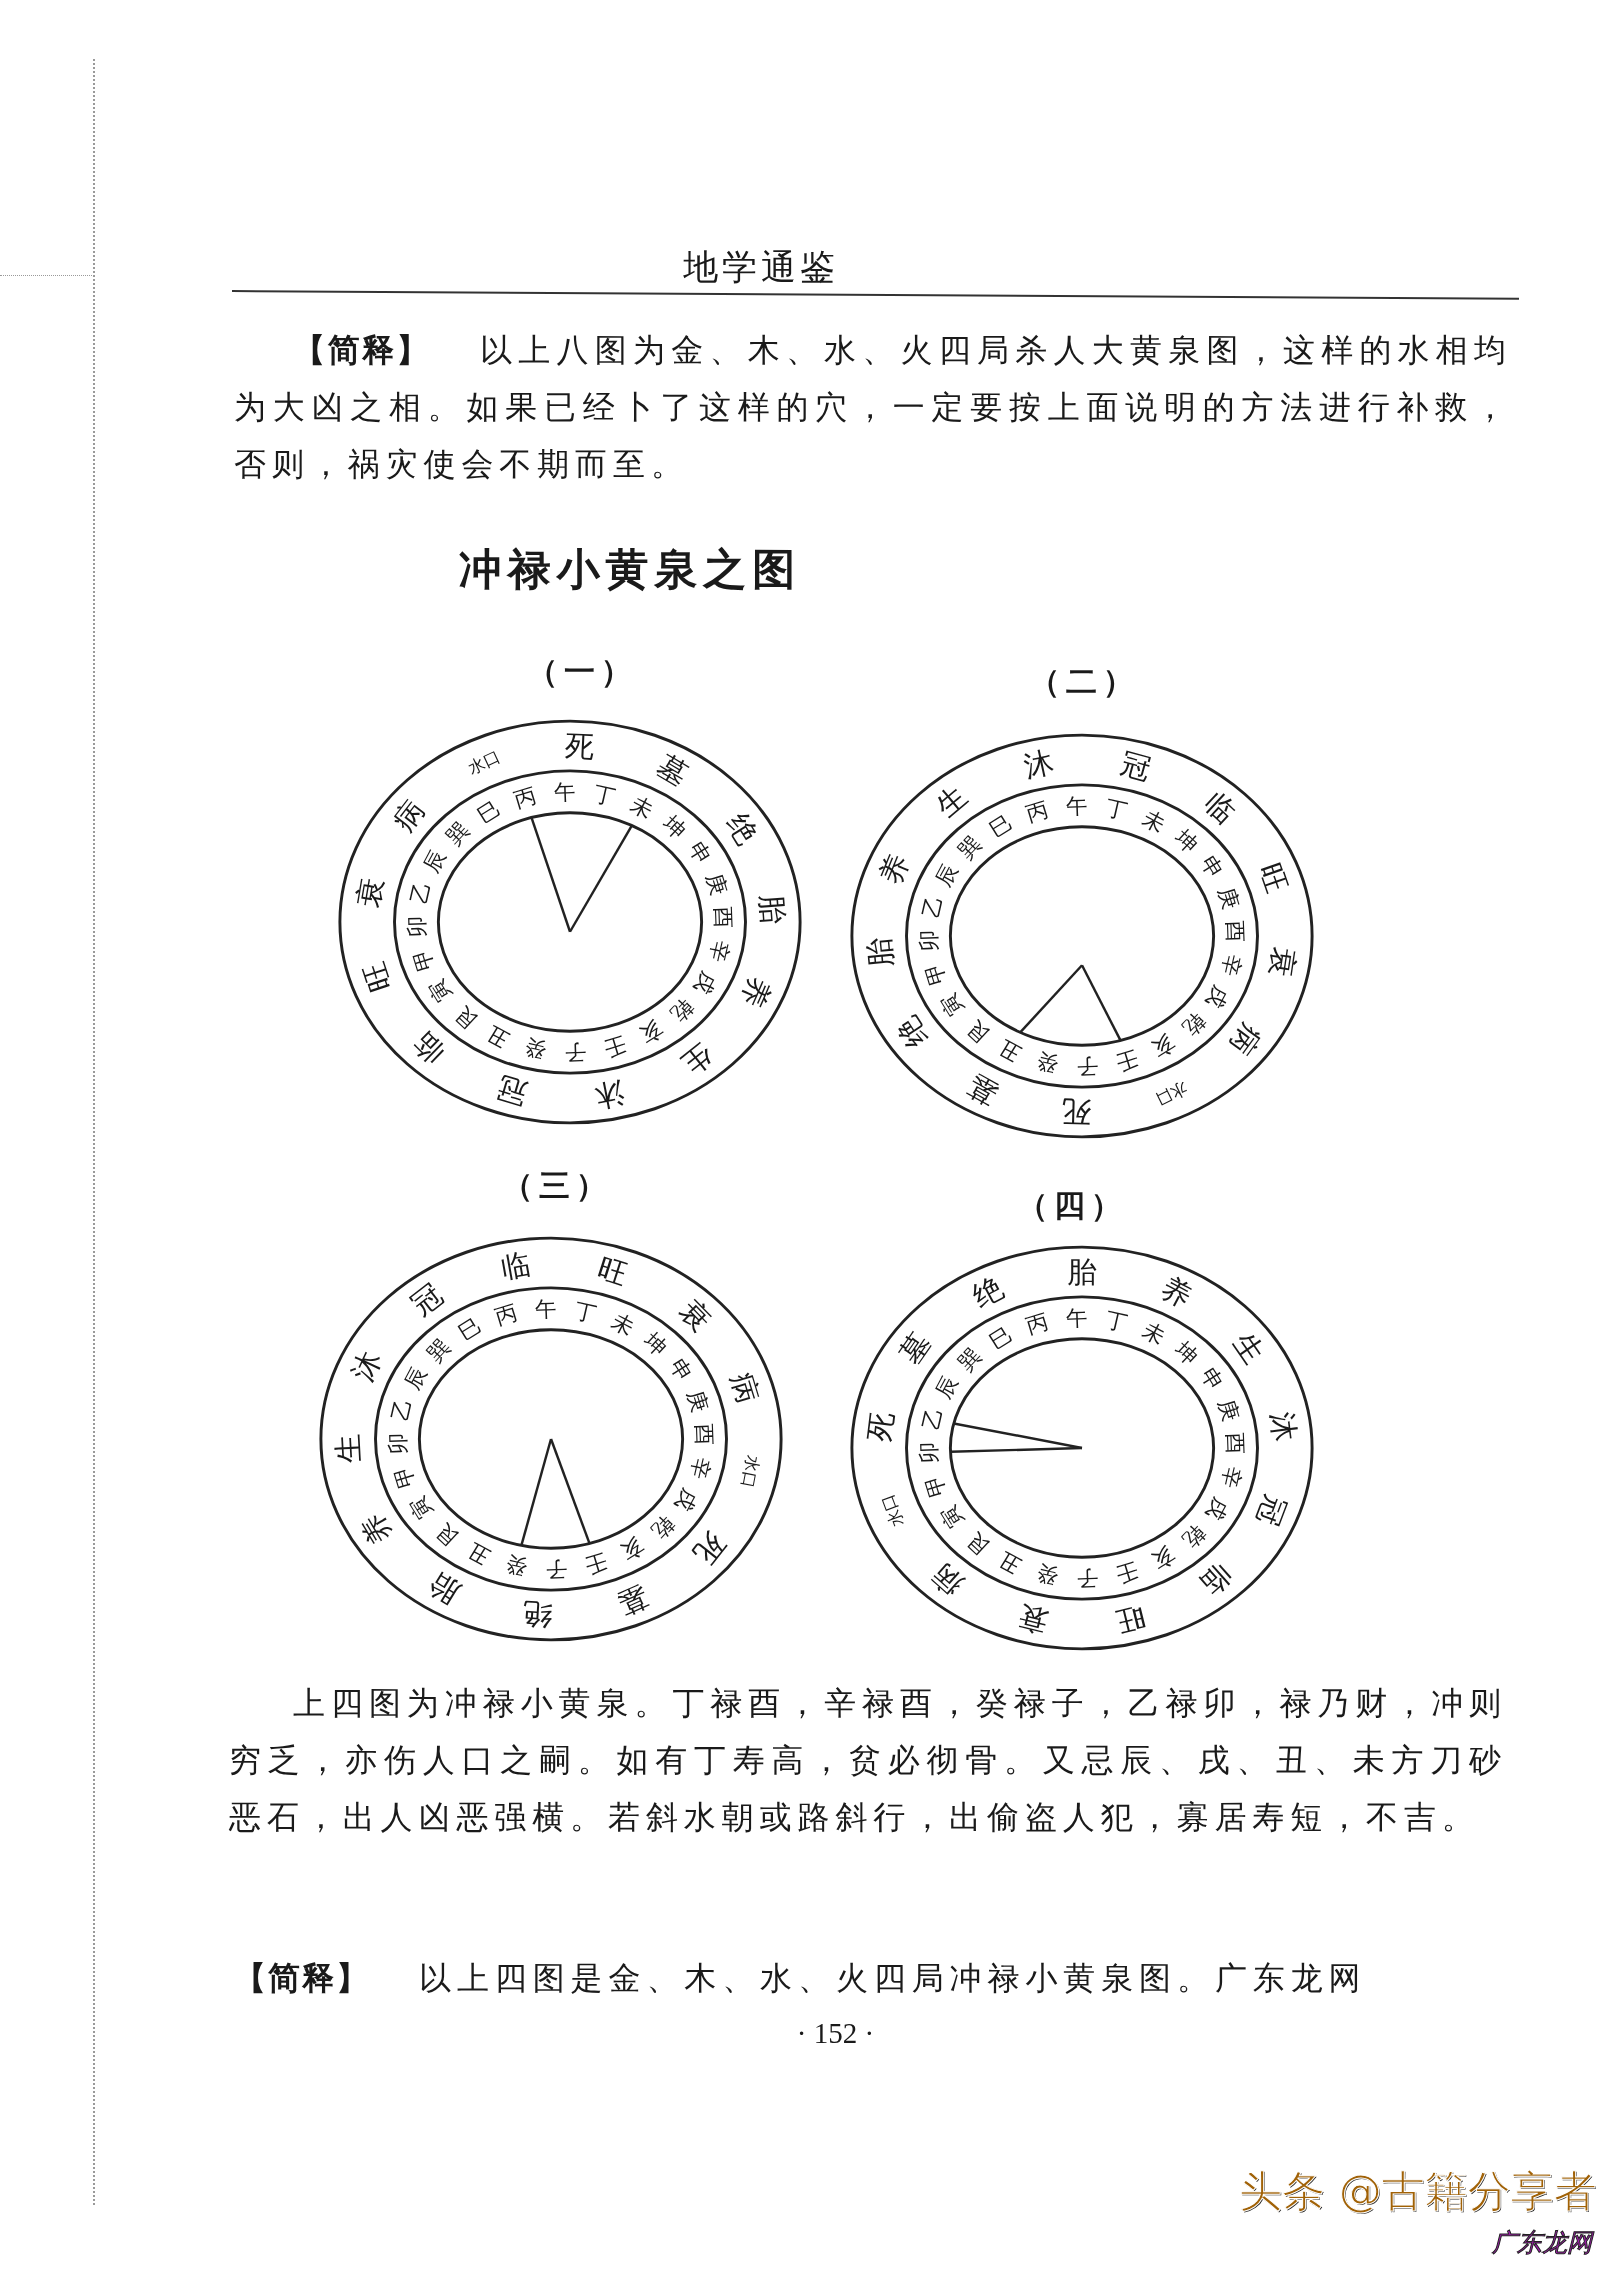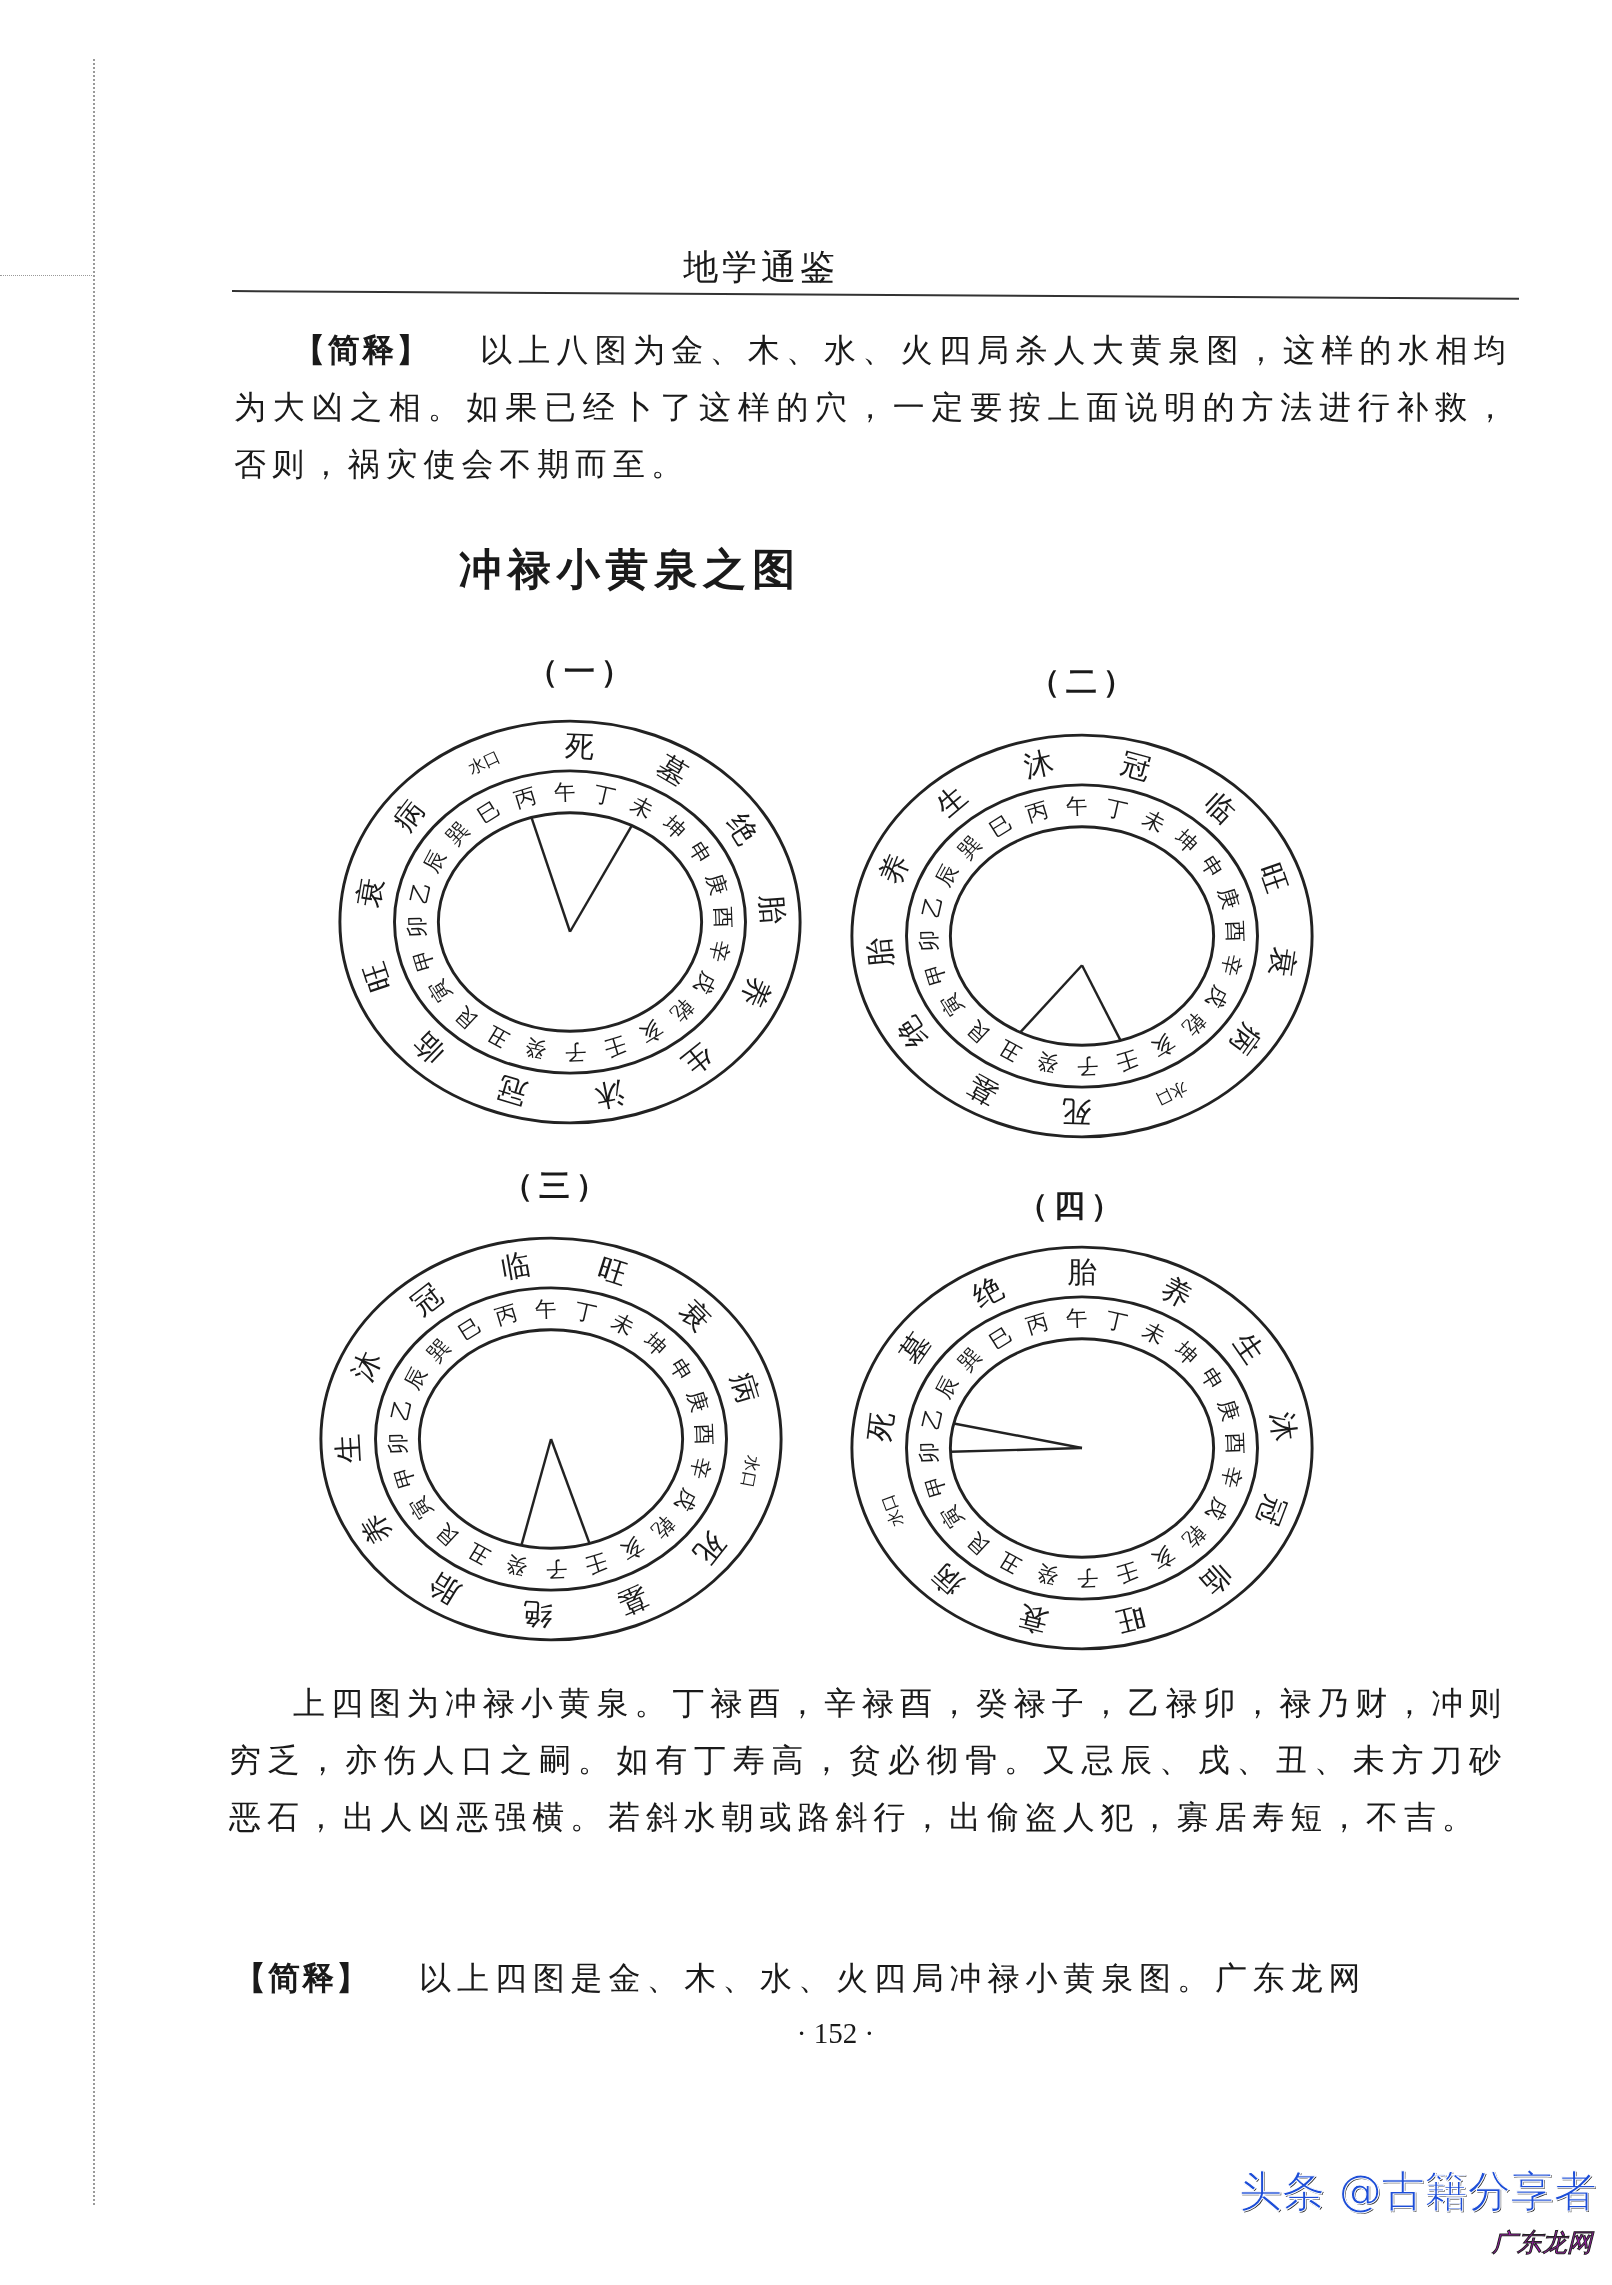--- a/index.html
+++ b/index.html
@@ -15,21 +15,21 @@
   .tag { font-family:Liberation Serif, serif; font-weight:bold; letter-spacing:2px; }
   .tag-gap { display:inline-block; width:49px; }
   .section-title { position:absolute; left:0; width:1299px; top:541px; text-align:center; font-size:43px; font-weight:bold; letter-spacing:5.9px; font-family:"DejaVu Sans", sans-serif; padding-right:39px; box-sizing:border-box; }
   .fig-label { position:absolute; font-size:31px; font-weight:bold; letter-spacing:5.9px; }
   .diagram { position:absolute; }
   .diagram svg { display:block; overflow:visible; }
   .p2 { left:229px; top:1675px; width:1278px; }
   .p2 .lead { display:inline-block; width:64px; }
   .p3 { left:234px; top:1950px; width:1278px; }
   .page-num { position:absolute; left:0; width:1612px; top:2017px; text-align:center; font-size:29px; font-family:"Liberation Serif", serif; padding-left:59px; box-sizing:border-box; }
-  .watermark { position:absolute; left:1239px; top:2163px; font-family:"DejaVu Sans", sans-serif; font-size:43px; color:#1d4ed8; -webkit-text-stroke:1px #fff; text-shadow:0 0 2px #fff, 1px 1px 0 #000; }
+  .watermark { position:absolute; left:1239px; top:2163px; font-family:"DejaVu Sans", sans-serif; font-size:43px; color:#a16207; -webkit-text-stroke:1px #fff; text-shadow:0 0 2px #fff, 1px 1px 0 #000; }
   .watermark-sub { position:absolute; left:1492px; top:2226px; font-family:"DejaVu Sans", sans-serif; font-size:25px; font-style:italic; color:#a21caf; -webkit-text-stroke:1px #222; }
 </style>
 </head>
 <body>
 
 <div class="margin-v"></div>
 <div class="margin-h"></div>
 
 <div class="running-head">地学通鉴</div>
 <div class="head-rule"></div>

